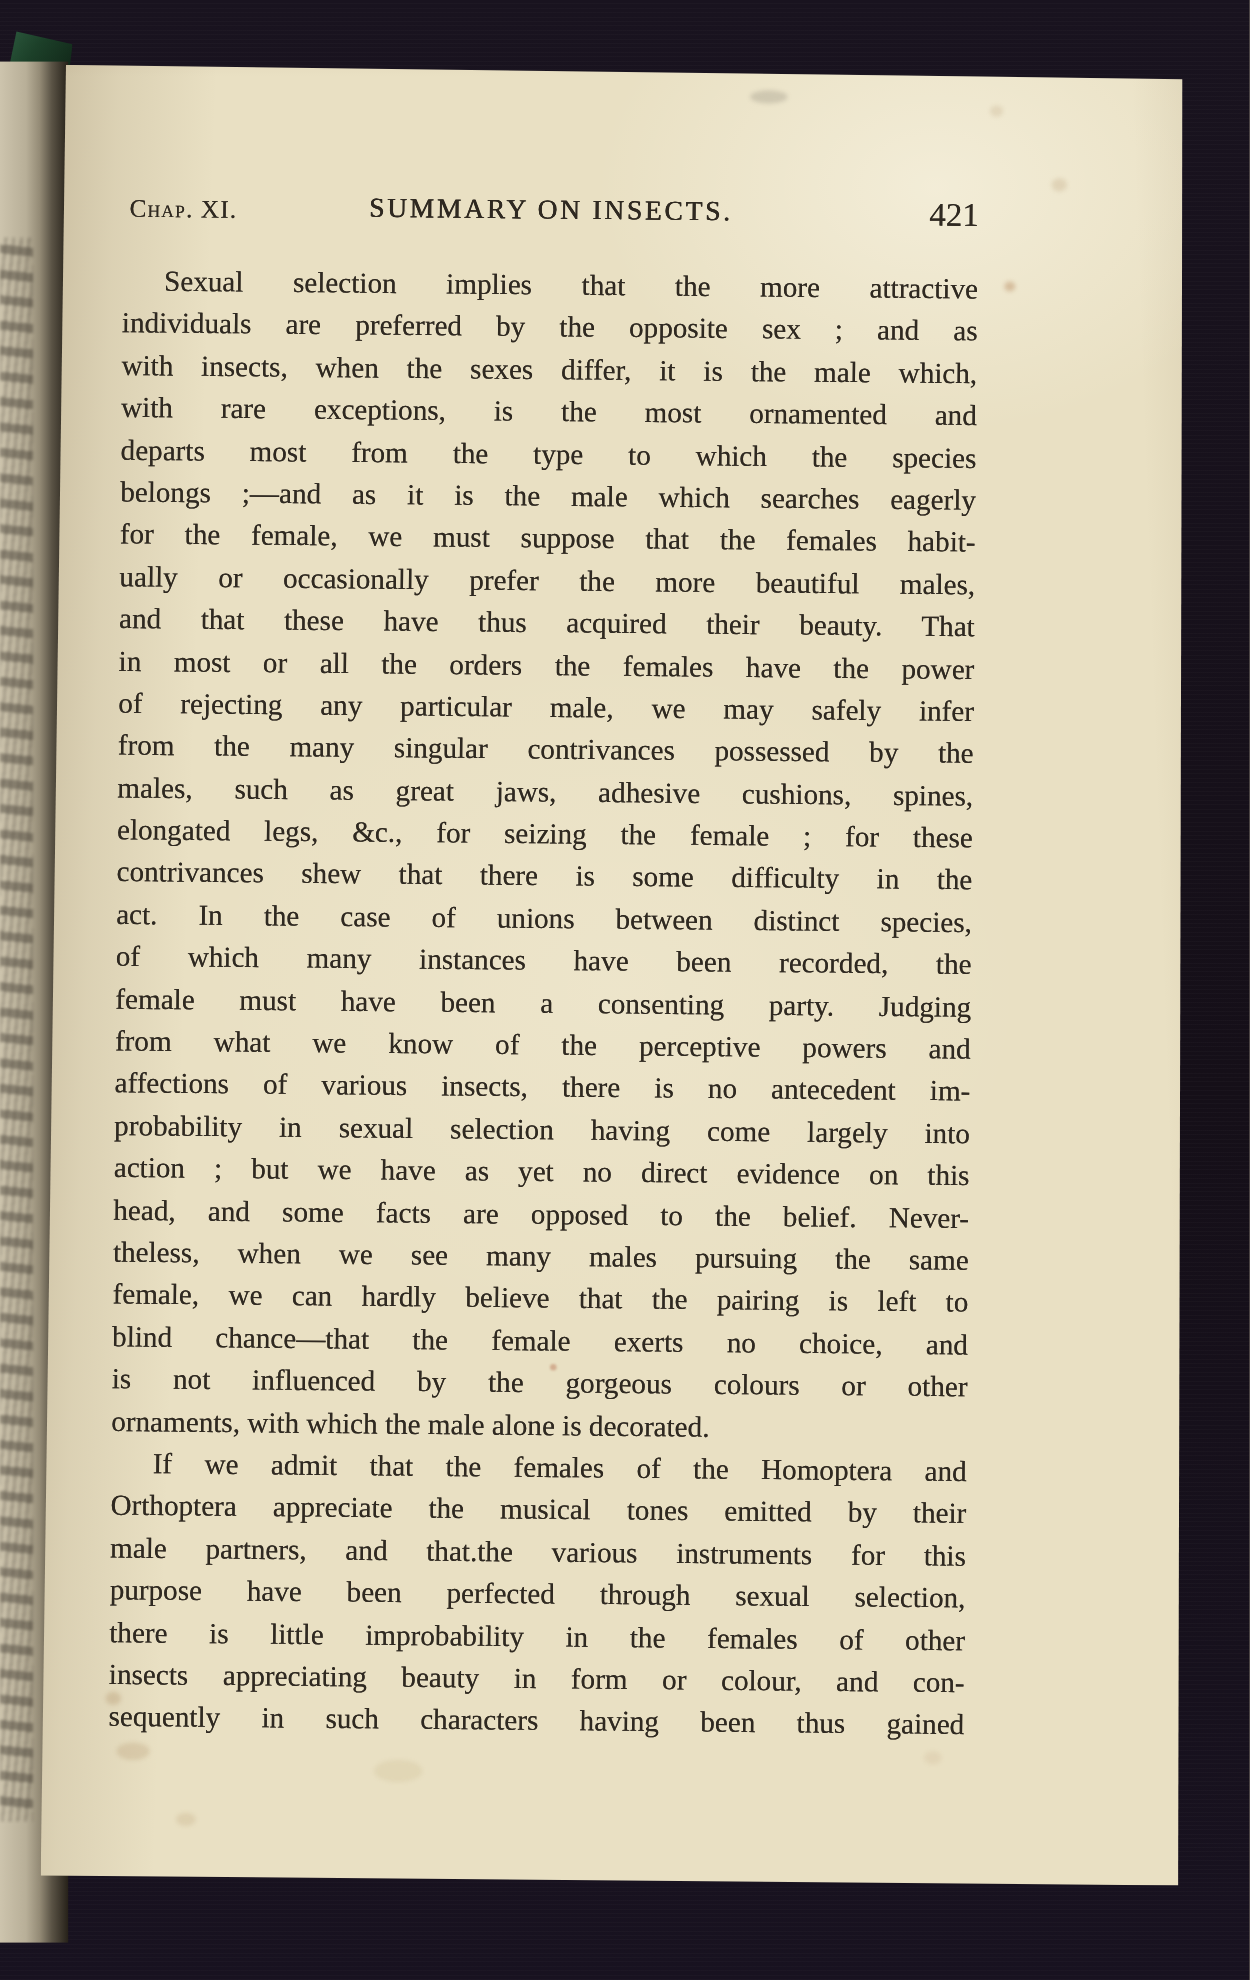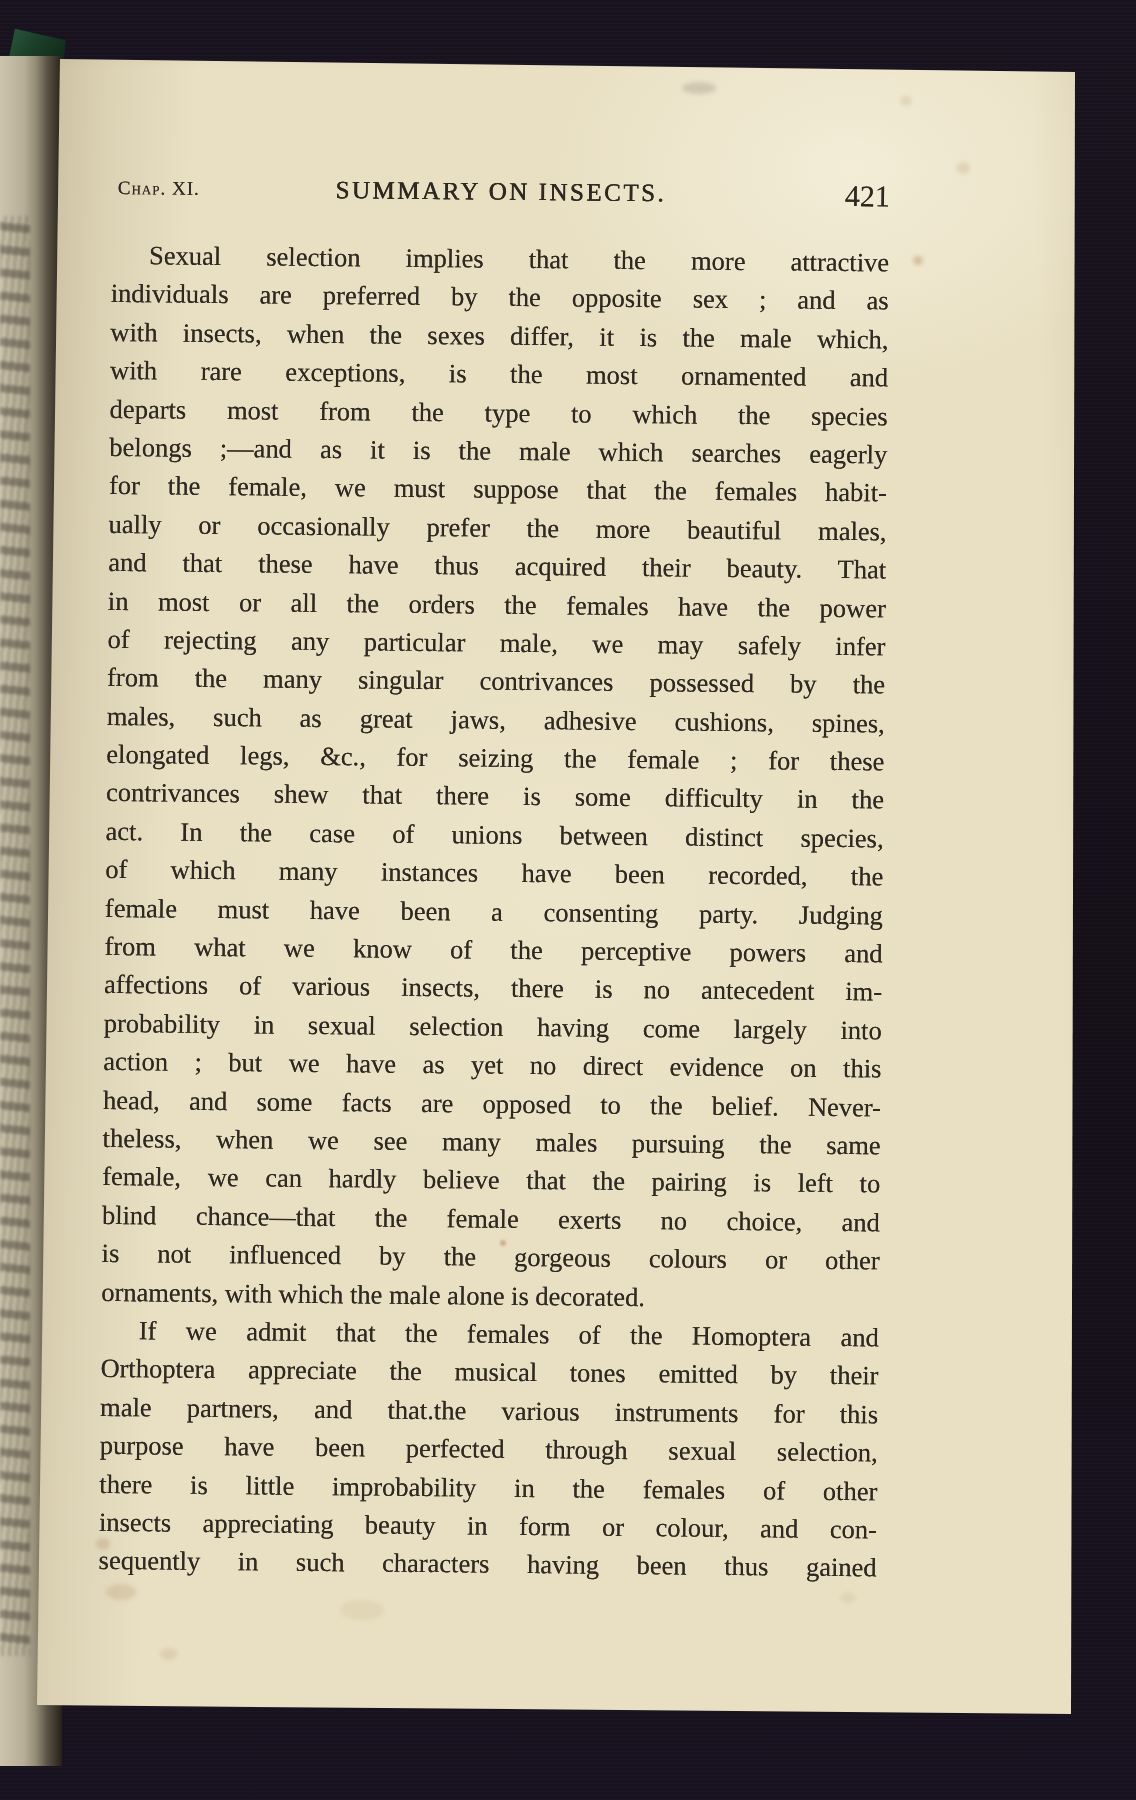--- a/index.html
+++ b/index.html
@@ -52,21 +52,21 @@
   
   .text-layer{
     position:absolute;left:112px;top:170px;width:778px;
     transform:rotate(0.55deg);transform-origin:0 0;
     color:#2f2921;
     text-shadow:0 0 .5px rgba(47,41,33,.85);
   }
   .runhead{position:relative;height:66px;}
   .chapter{
     position:absolute;left:6px;top:7px;
-    font-variant:small-caps;font-size:19px;letter-spacing:1px;
+    font-variant:small-caps;font-size:23px;letter-spacing:1px;
   }
   .runtitle{
     position:absolute;left:0;right:0;top:4px;text-align:center;
     font-size:25px;letter-spacing:2.5px;
     text-shadow:.4px 0 0 currentColor, 0 0 .5px rgba(47,41,33,.85);
   }
   .pagenum{position:absolute;right:0;top:2px;font-size:30px;margin-left:32px;}
   .bodytext{position:relative;}
   .line{
     font-size:26.5px;line-height:38.4px;height:38.4px;

